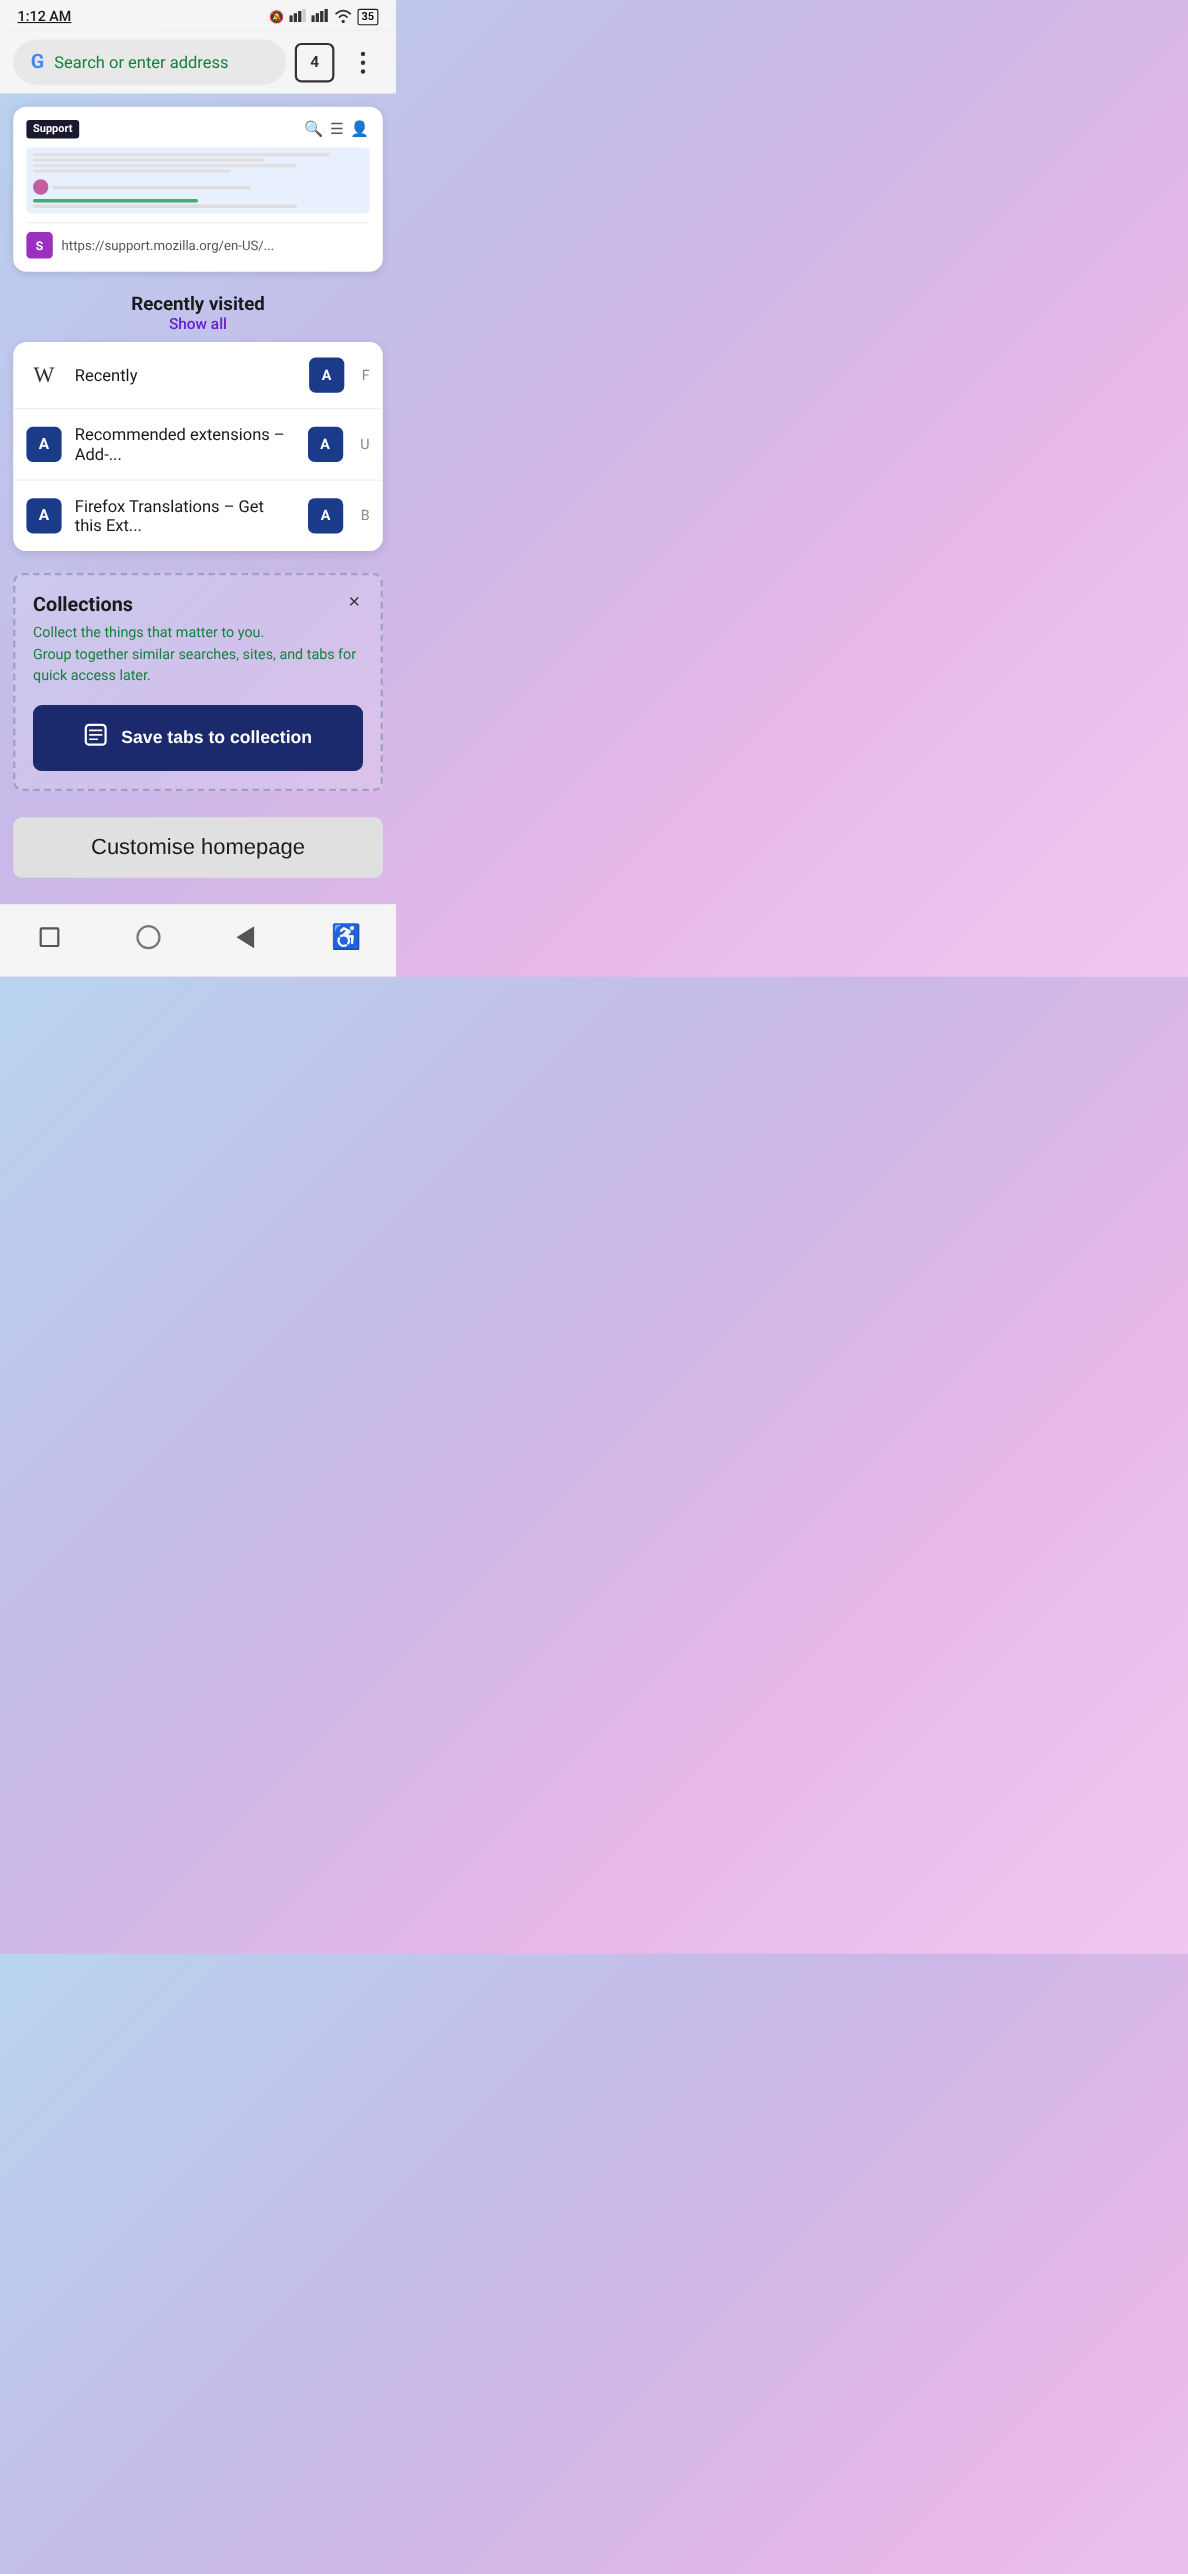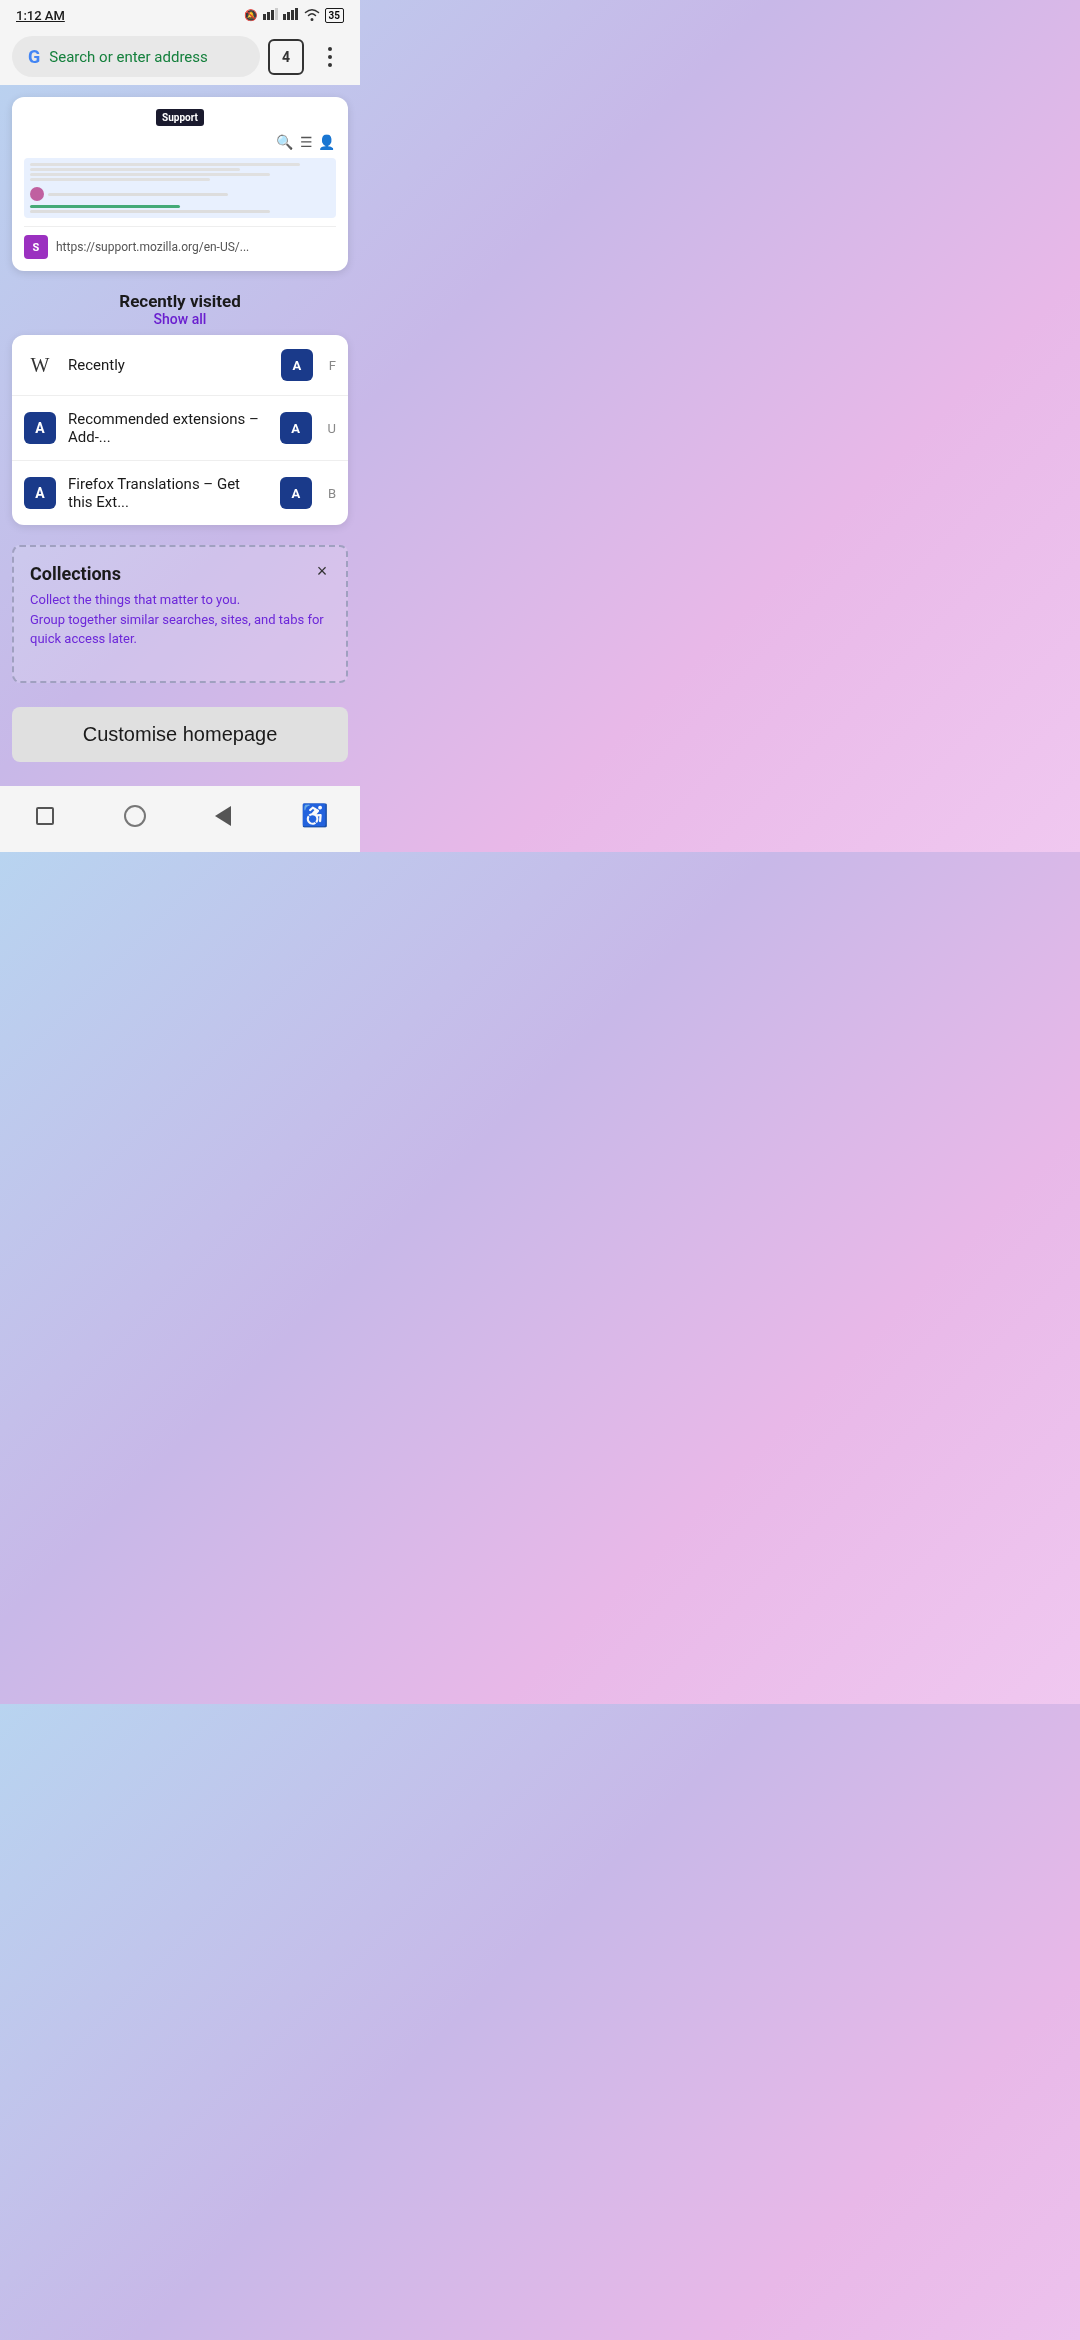--- a/index.html
+++ b/index.html
@@ -113,21 +113,20 @@
       box-shadow: 0 2px 8px rgba(0,0,0,0.12);
     }
     .tab-preview-inner {
       padding: 12px;
     }
     .tab-preview-header {
       display: flex;
       align-items: center;
       gap: 8px;
       margin-bottom: 8px;
-      flex-direction: column;
     }
     .support-logo {
       background: #1a1a2e;
       color: white;
       font-size: 10px;
       font-weight: 700;
       padding: 3px 6px;
       border-radius: 3px;
     }
     .tab-icons-row {
@@ -285,21 +284,21 @@
       border: none;
     }
     .collections-title {
       font-size: 18px;
       font-weight: 700;
       color: #1a1a1a;
       margin-bottom: 6px;
     }
     .collections-desc {
       font-size: 13px;
-      color: #6d28d9;
+      color: #15803d;
       line-height: 1.5;
       margin-bottom: 16px;
     }
     .save-tabs-btn {
       width: 100%;
       background: #1a2a6c;
       border: none;
       border-radius: 8px;
       padding: 16px;
       display: flex;
@@ -496,20 +495,31 @@
   </div>
 </div>
 
 
 <div class="collections-panel">
   <button class="collections-close">×</button>
   <div class="collections-title">Collections</div>
   <div class="collections-desc">
     Collect the things that matter to you.<br>Group together similar searches, sites, and tabs for quick access later.
   </div>
+  <button class="save-tabs-btn">
+    <span class="save-icon">
+      <svg width="22" height="22" viewBox="0 0 22 22" fill="none">
+        <rect x="2" y="2" width="18" height="18" rx="3" stroke="white" stroke-width="2"></rect>
+        <line x1="5" y1="7" x2="17" y2="7" stroke="white" stroke-width="1.5"></line>
+        <line x1="5" y1="11" x2="17" y2="11" stroke="white" stroke-width="1.5"></line>
+        <line x1="5" y1="15" x2="13" y2="15" stroke="white" stroke-width="1.5"></line>
+      </svg>
+    </span>
+    <span>Save tabs to collection</span>
+  </button>
 </div>
 
 
 <button class="customise-btn">Customise homepage</button>
 
 
 <div class="bottom-nav">
   <button class="nav-btn">
     <div class="square-icon"></div>
   </button>

